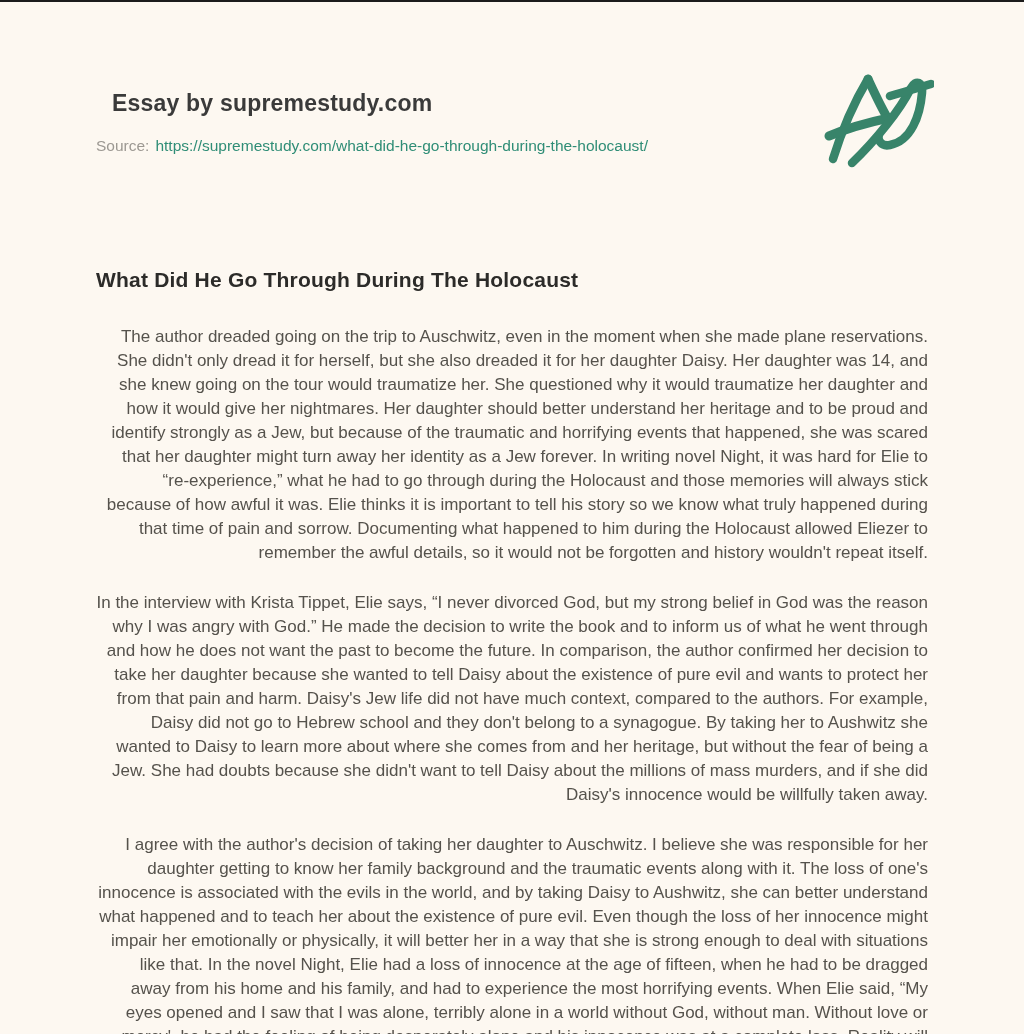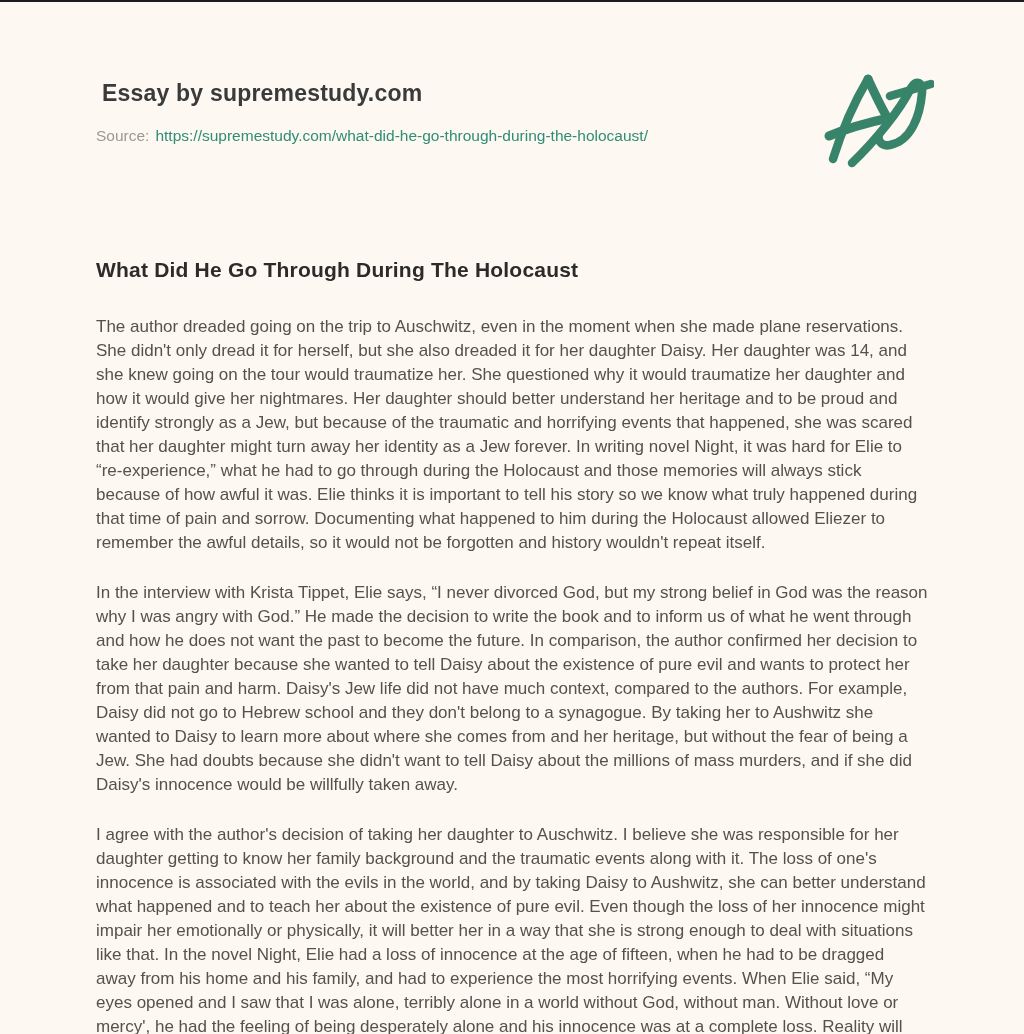--- a/index.html
+++ b/index.html
@@ -22,21 +22,21 @@
   .page {
     position: relative;
     padding: 0 96px;
     width: 1024px;
   }
   header {
     position: relative;
     padding-top: 72px;
   }
   h1.header-title {
-    margin: 6px;
+    margin: 16px;
     font-size: 23px;
     font-weight: 700;
     color: #3a3a3a;
     letter-spacing: 0.2px;
   }
   .source {
     margin: 20px 0 0 0;
     font-size: 15.5px;
   }
   .source-label {
@@ -63,21 +63,21 @@
     font-weight: 700;
     color: #2c2b29;
     letter-spacing: 0.2px;
   }
   .para {
     margin: 0 0 26px 0;
     font-size: 17px;
     line-height: 24px;
     color: #55524c;
     max-width: 834px;
-    text-align: left;
+    text-align: right;
   }
 </style>
 </head>
 <body>
 
 <div class="top-border"></div>
 
 <div class="page">
 
   <header>

